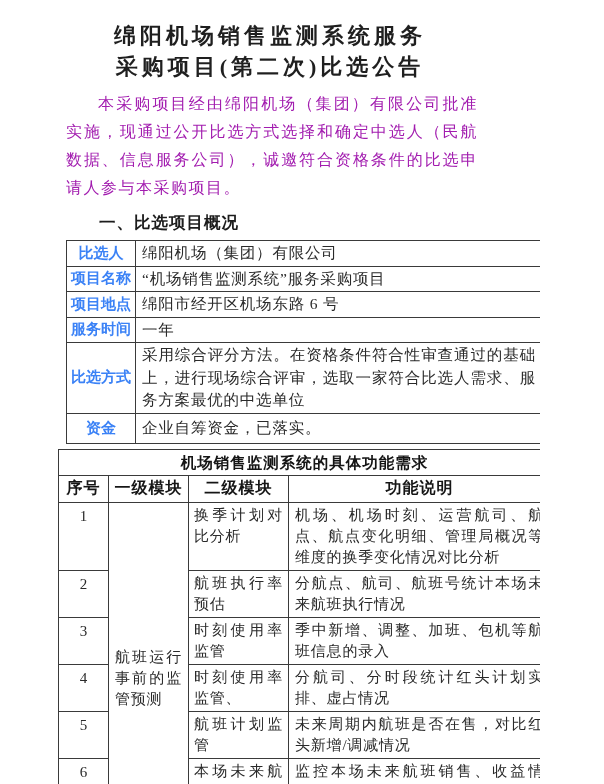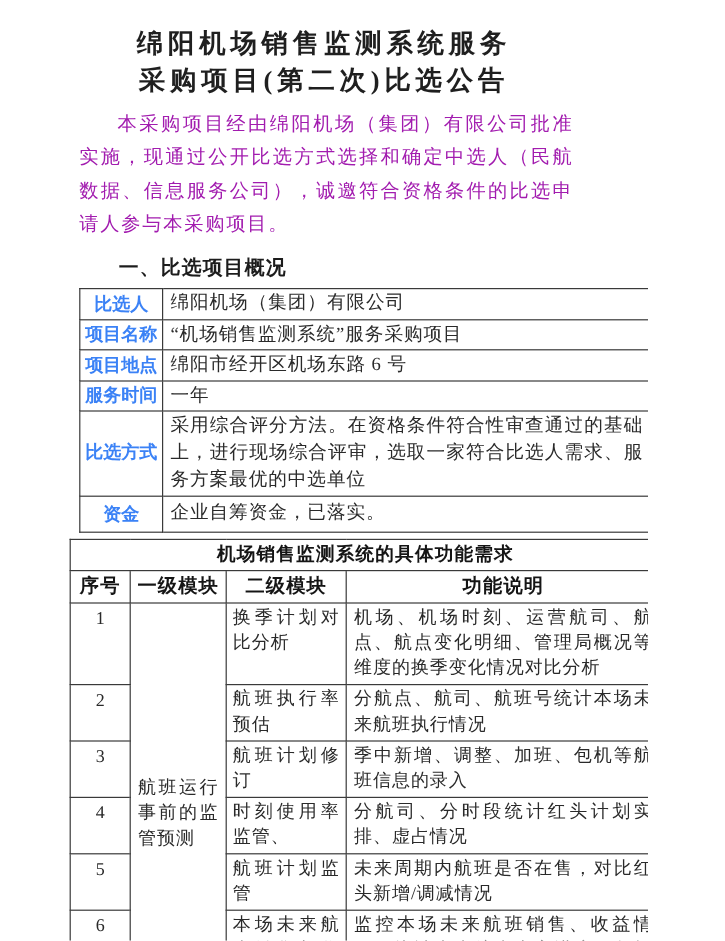--- a/index.html
+++ b/index.html
@@ -211,21 +211,21 @@
       <td class="l2">换季计划对比分析</td>
       <td class="desc">机场、机场时刻、运营航司、航点、航点变化明细、管理局概况等维度的换季变化情况对比分析</td>
     </tr>
     <tr>
       <td class="num">2</td>
       <td class="l2">航班执行率预估</td>
       <td class="desc">分航点、航司、航班号统计本场未来航班执行情况</td>
     </tr>
     <tr>
       <td class="num">3</td>
-      <td class="l2">航班计划修订</td>
+      <td class="l2">时刻使用率监管</td>
       <td class="desc">季中新增、调整、加班、包机等航班信息的录入</td>
     </tr>
     <tr>
       <td class="num">4</td>
       <td class="l2">时刻使用率监管、</td>
       <td class="desc">分航司、分时段统计红头计划实排、虚占情况</td>
     </tr>
     <tr>
       <td class="num">5</td>
       <td class="l2">航班计划监管</td>

